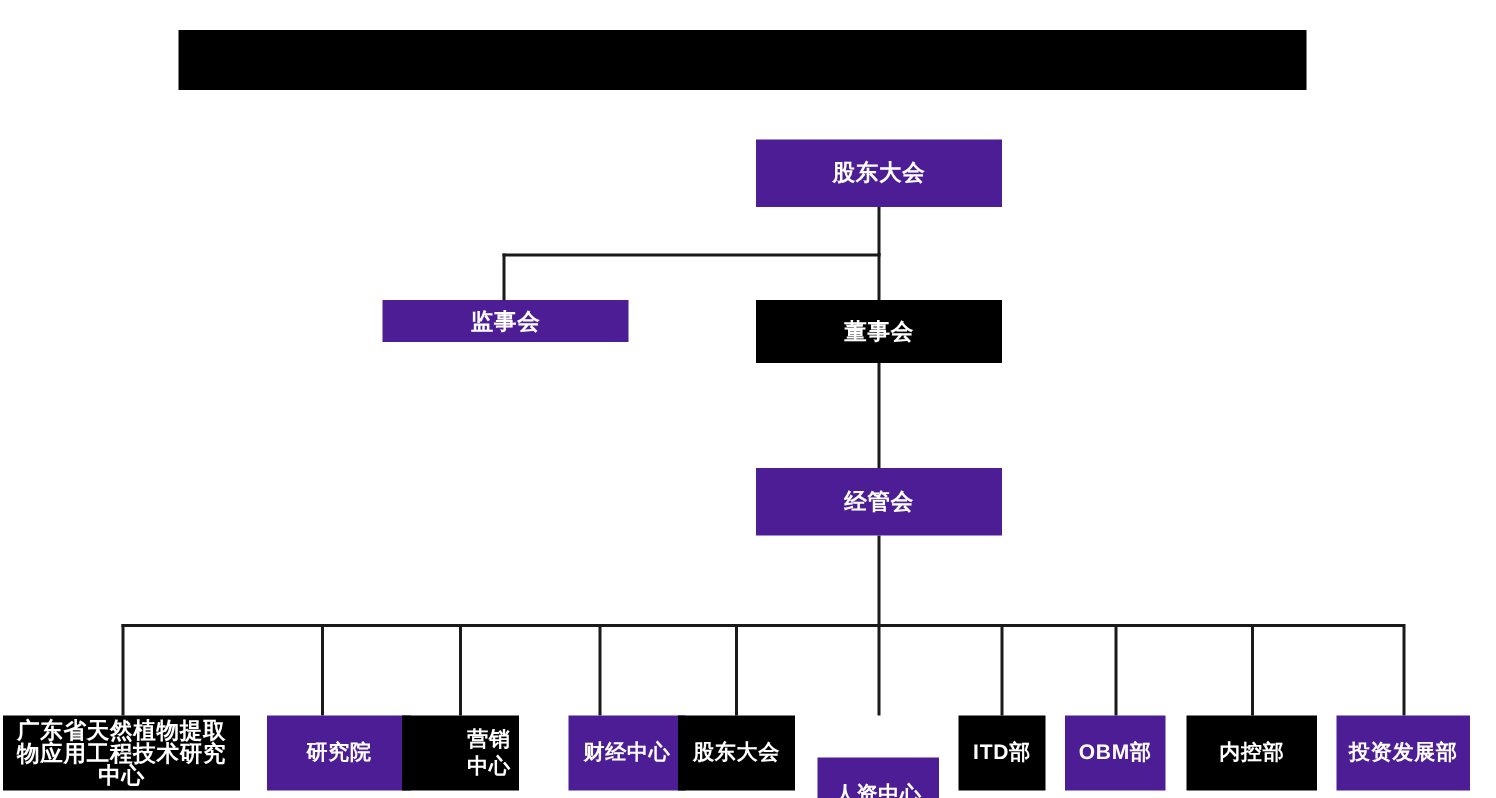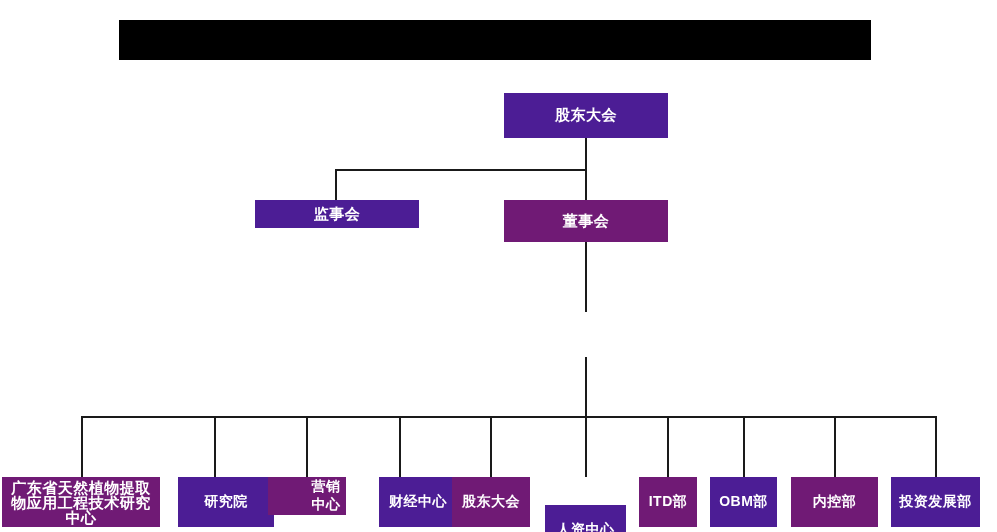--- a/index.html
+++ b/index.html
@@ -40,21 +40,21 @@
     display: flex;
     align-items: center;
     justify-content: center;
     text-align: center;
     color: #ffffff;
     font-weight: bold;
     letter-spacing: 0.5px;
     z-index: 3;
   }
   .node.dark   { background: #4c1d95; }
-  .node.light  { background: #701a75; }
+  .node.light  { background: #000000; }
 
   .node.lvl1 { font-size: 15px; }
   .node.lvl2 { font-size: 15px; }
   .node.lvl3 { font-size: 15px; }
   .node.leaf { font-size: 14px; }
   .node.leaf.tiny { font-size: 15px; line-height: 15px; font-weight: bold; text-align: center; }
 
   
   .line {
     position: absolute;
@@ -94,26 +94,27 @@
   <div class="line v" style="left:743px; top:416px; height:61px;"></div>
   <div class="line v" style="left:834px; top:416px; height:61px;"></div>
   <div class="line v" style="left:935px; top:416px; height:61px;"></div>
 
   <div class="node lvl1 dark" style="left:504px; top:93px; width:164px; height:45px;">股东大会</div>
 
   <div class="node lvl2 dark" style="left:255px; top:200px; width:164px; height:28px;">监事会</div>
 
   <div class="node lvl2 light" style="left:504px; top:200px; width:164px; height:42px;">董事会</div>
 
+  <div class="node lvl3 dark" style="left:504px; top:312px; width:164px; height:45px;">经管会</div>
 
   <div class="node leaf tiny light" style="left:2px; top:477px; width:158px; height:50px; padding:0 6px;">广东省天然植物提取物应用工程技术研究中心</div>
 
   <div class="node leaf dark" style="left:178px; top:477px; width:96px; height:50px;">研究院</div>
 
-  <div class="node leaf light" style="left:268px; top:477px; width:78px; height:38px;padding-left:38px;">营销中心</div>
+  <div class="node leaf light" style="left:268px; top:477px; width:78px; height:50px;padding-left:38px;">营销中心</div>
 
   <div class="node leaf dark" style="left:361px; top:477px; width:78px; height:50px;margin-left:18px;">财经中心</div>
 
   <div class="node leaf light" style="left:452px; top:477px; width:78px; height:50px;">股东大会</div>
 
   <div class="node leaf dark" style="left:545px; top:477px; width:81px; height:50px;margin-top:28px;">人资中心</div>
 
   <div class="node leaf light" style="left:639px; top:477px; width:58px; height:50px;">ITD部</div>
 
   <div class="node leaf dark" style="left:710px; top:477px; width:67px; height:50px;text-align:right;">OBM部</div>

